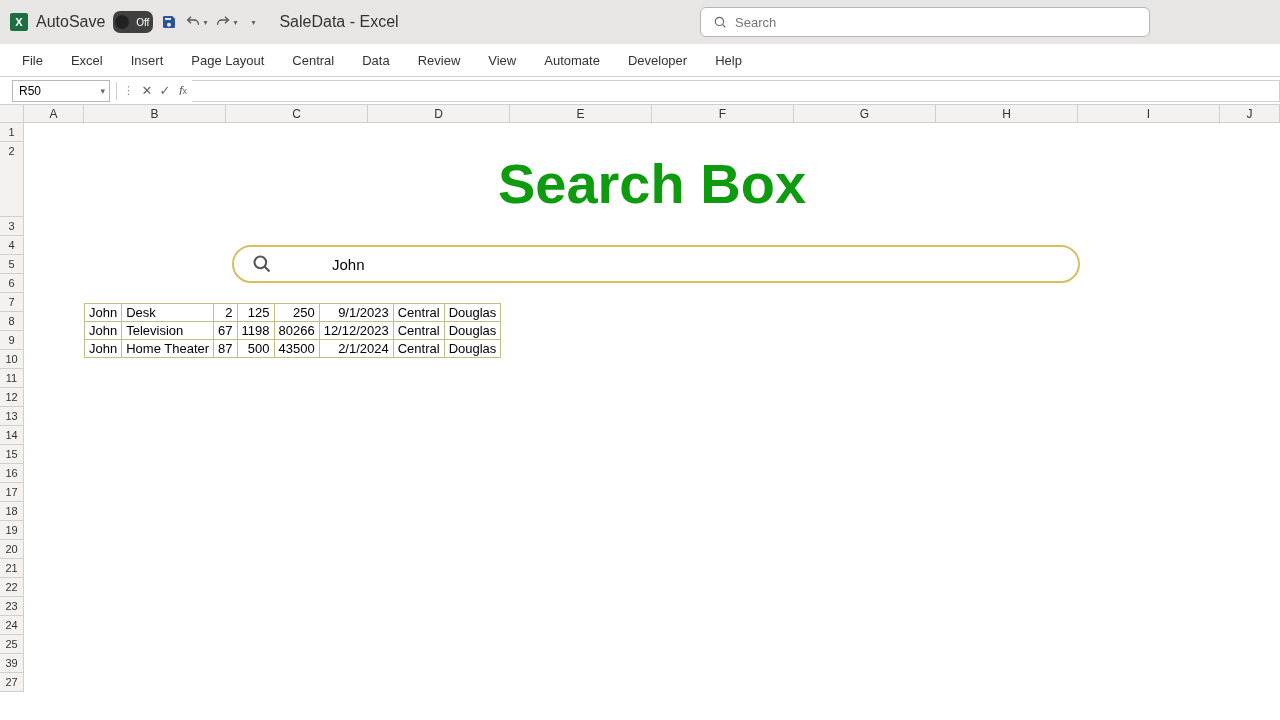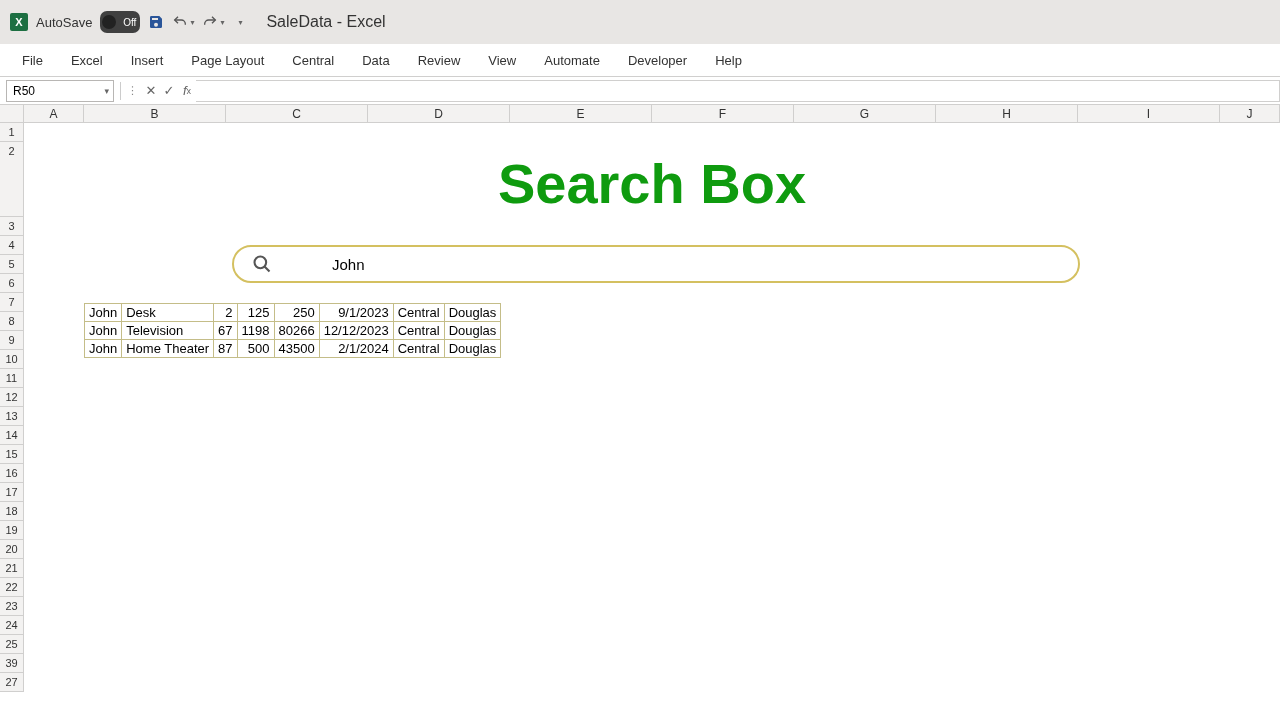--- a/index.html
+++ b/index.html
@@ -1,39 +1,39 @@
 <!DOCTYPE html>
 <html><head>
 <meta charset="utf-8">
 <style>
 * { margin: 0; padding: 0; box-sizing: border-box; font-family: "Segoe UI", Arial, sans-serif; }
 body { width: 1280px; height: 720px; background: #fff; overflow: hidden; font-size: 13px; }
 
 
 .title-bar { height: 44px; background: #e8e6e4; display: flex; align-items: center; padding: 0 10px; gap: 8px; }
 .excel-icon { width: 18px; height: 18px; background: #1d6f42; color: #fff; font-size: 11px; font-weight: bold; display: flex; align-items: center; justify-content: center; border-radius: 2px; }
-.autosave-label { font-size: 13px; color: #333; }
+.autosave-label { font-size: 16px; color: #333; }
 .autosave-toggle { width: 40px; height: 22px; background: #404040; border-radius: 7px; position: relative; display: flex; align-items: center; }
 .autosave-toggle .knob { width: 14px; height: 14px; background: #222; border-radius: 50%; position: absolute; left: 2px; }
 .autosave-toggle .off { color: #fff; font-size: 10px; position: absolute; right: 4px; }
 .save-icon { width: 16px; height: 16px; color: #2a5599; }
 .qat-btn { display: flex; align-items: center; gap: 2px; color: #555; cursor: pointer; }
 .chev-down { font-size: 8px; color: #666; }
 .doc-title { margin-left: 16px; font-size: 16px; color: #333; }
 .search-outer { margin-left: auto; margin-right: 120px; width: 450px; height: 30px; background: #fff; border: 1px solid #b8b6b4; border-radius: 6px; display: flex; align-items: center; padding: 0 12px; gap: 8px; }
 .search-outer svg { width: 14px; height: 14px; color: #666; }
 .search-outer input { border: none; outline: none; font-size: 13px; flex: 1; background: transparent; }
 
 
 .ribbon-tabs { height: 32px; background: #fff; display: flex; align-items: center; padding: 16px 10px; gap: 4px; border-bottom: 1px solid #d0cfce; }
 .ribbon-tab { padding: 6px 12px; font-size: 13px; color: #333; cursor: pointer; }
 
 
 .formula-row { height: 28px; background: #fff; display: flex; align-items: center; border-bottom: 1px solid #d0cfce; }
-.name-box { width: 108px; height: 22px; border: 1px solid #b8b6b4; margin-left: 6px; display: flex; align-items: center; padding: 0 6px; font-size: 12px; background: #fff; position: relative; }
+.name-box { width: 98px; height: 22px; border: 1px solid #b8b6b4; margin-left: 12px; display: flex; align-items: center; padding: 0 6px; font-size: 12px; background: #fff; position: relative; }
 .name-box .dd { position: absolute; right: 4px; font-size: 9px; color: #666; }
 .fb-sep { width: 1px; height: 18px; background: #ccc; margin: 0 6px; }
 .fb-btn { width: 18px; height: 18px; display: flex; align-items: center; justify-content: center; color: #666; font-size: 13px; cursor: pointer; }
 .fb-input { flex: 1; height: 22px; border: 1px solid #d0cfce; border-left: none; padding: 0 6px; font-size: 12px; outline: none; }
 
 
 .grid { position: relative; }
 .col-headers { display: flex; height: 18px; background: #f3f2f1; border-bottom: 1px solid #d0cfce; }
 .corner { width: 24px; border-right: 1px solid #d0cfce; background: #f3f2f1; }
 .col-h { text-align: center; font-size: 12px; color: #333; border-right: 1px solid #d0cfce; line-height: 18px; }
@@ -81,20 +81,27 @@
   </div>
   <div class="qat-btn">
     <svg width="16" height="16" viewBox="0 0 24 24" fill="none" stroke="currentColor" stroke-width="2">
         <path d="M15 14l5-5-5-5"></path>
         <path d="M20 9H10a6 6 0 00-6 6v1"></path>
       </svg>
     <span class="chev-down">▾</span>
   </div>
   <span class="chev-down" style="margin-left:6px;">▾</span>
   <span class="doc-title">SaleData - Excel</span>
+  <div class="search-outer">
+    <svg viewBox="0 0 24 24" fill="none" stroke="currentColor" stroke-width="2">
+        <circle cx="11" cy="11" r="7"></circle>
+        <line x1="21" y1="21" x2="16.65" y2="16.65"></line>
+      </svg>
+    <input placeholder="Search" style="">
+  </div>
 </div>
 
 <div class="ribbon-tabs">
   <div class="ribbon-tab">File</div>
   <div class="ribbon-tab">Excel</div>
   <div class="ribbon-tab">Insert</div>
   <div class="ribbon-tab">Page Layout</div>
   <div class="ribbon-tab">Central</div>
   <div class="ribbon-tab">Data</div>
   <div class="ribbon-tab">Review</div>

